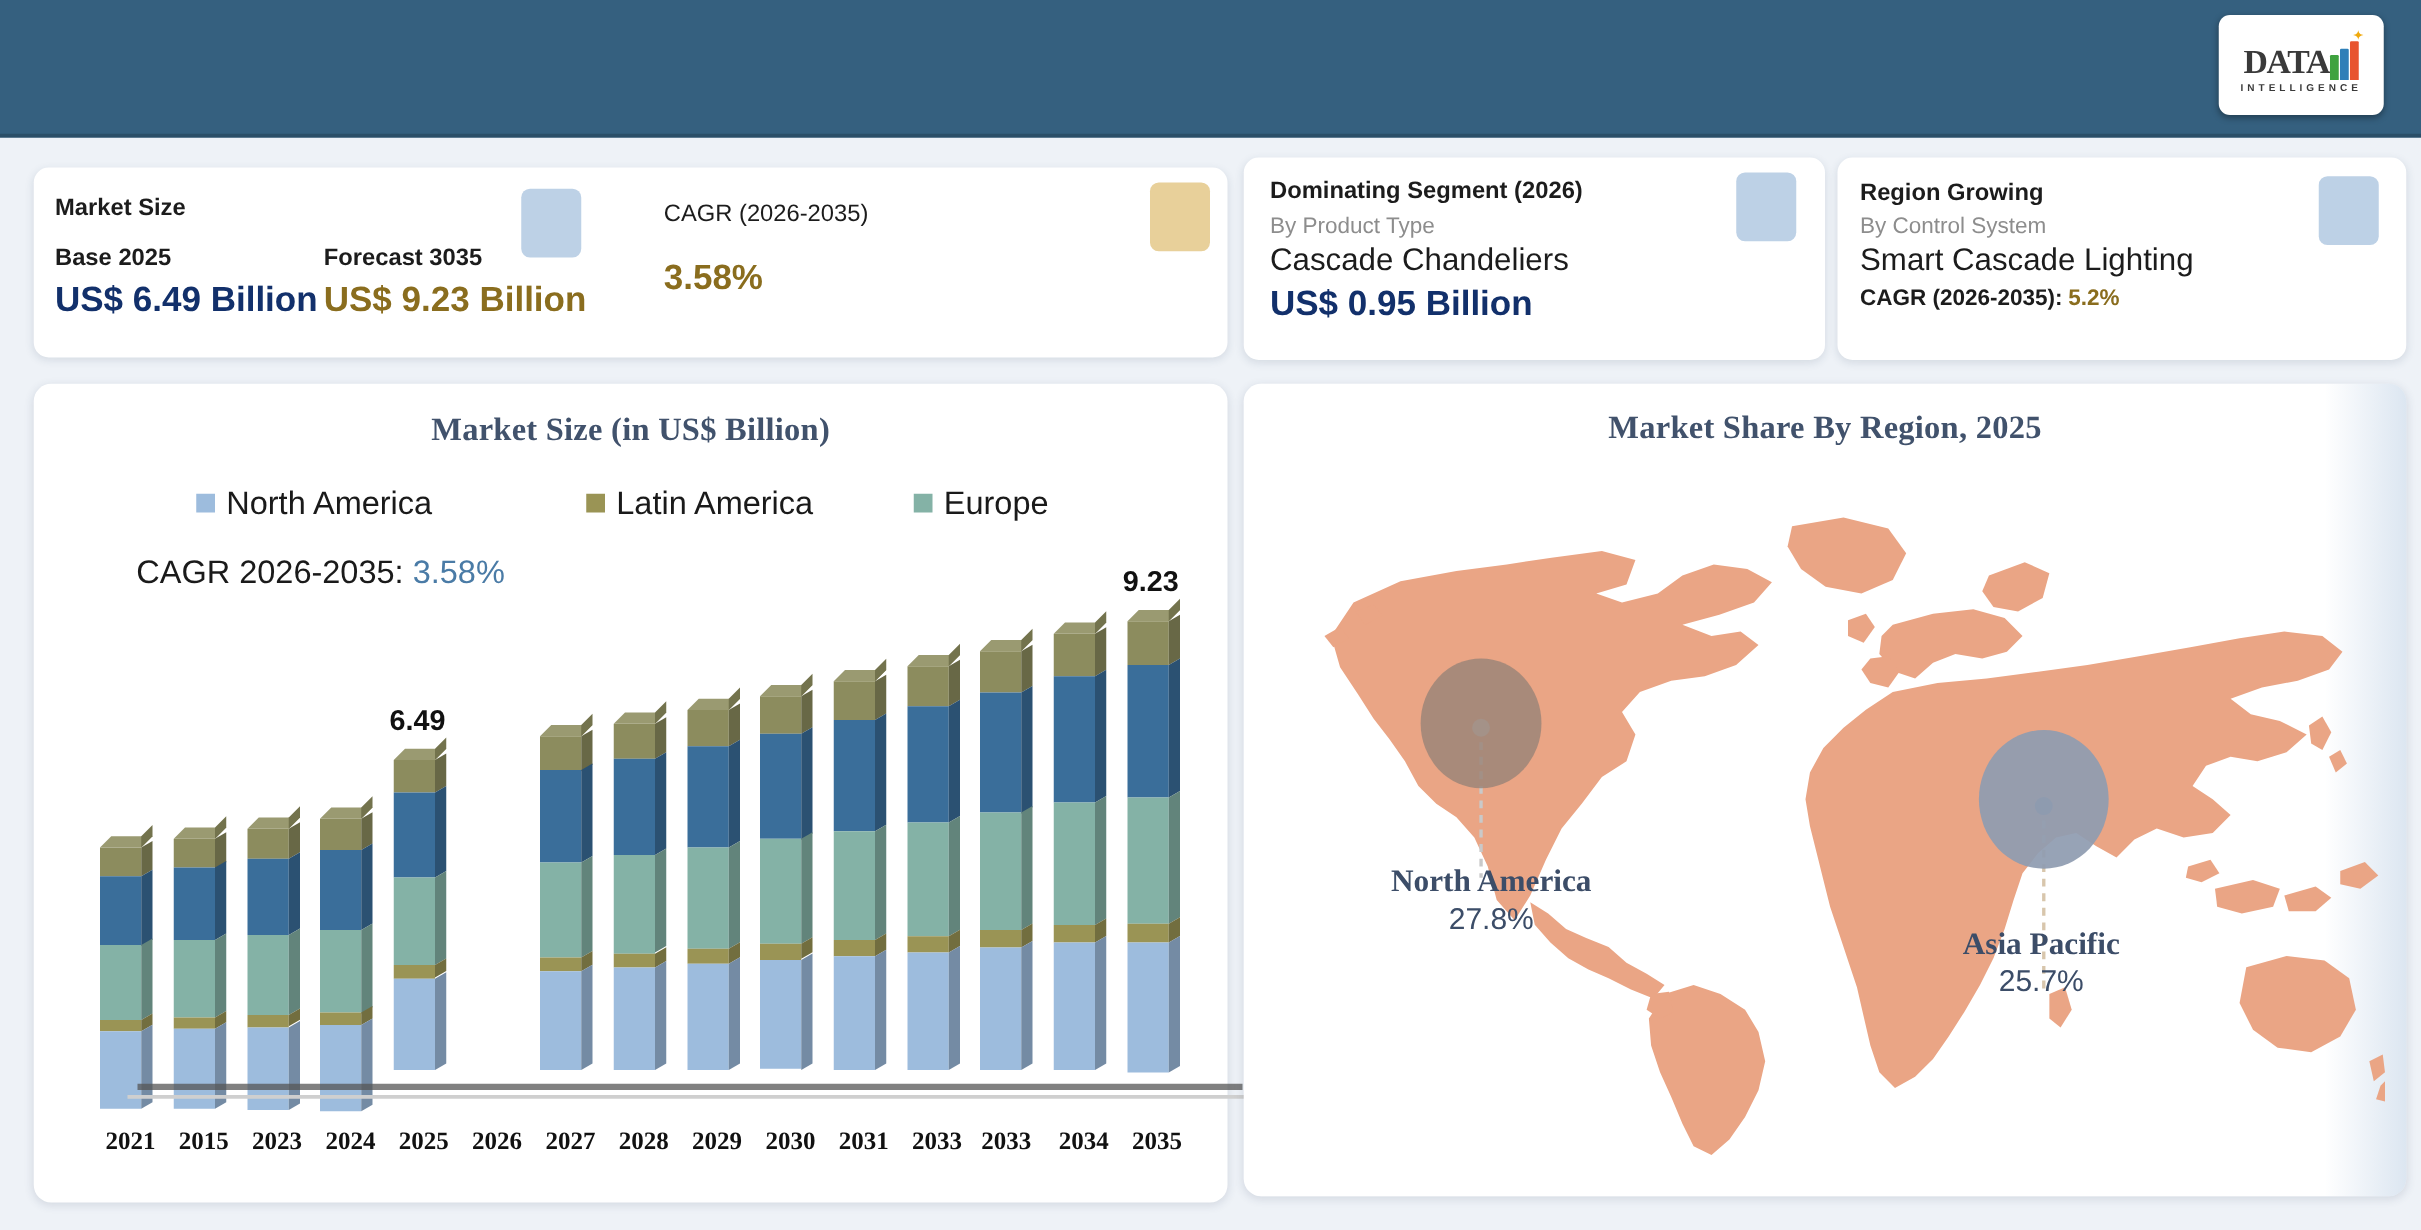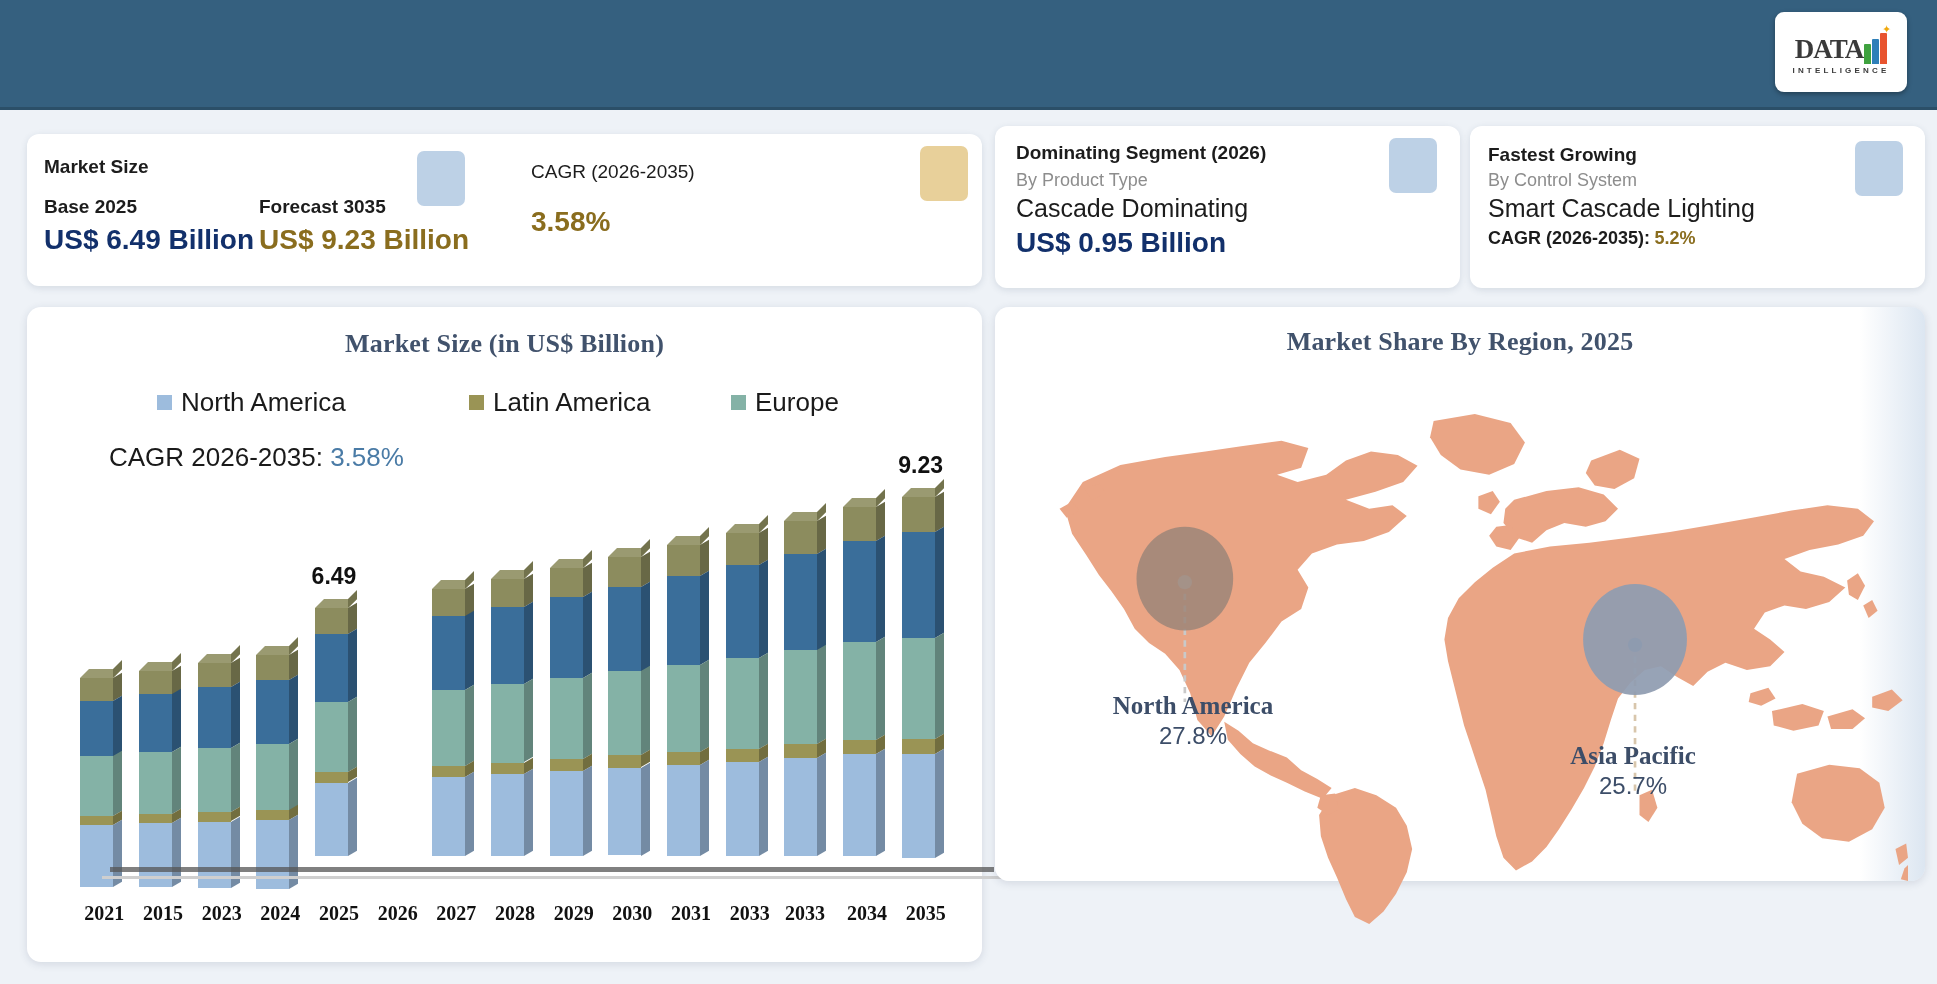--- a/index.html
+++ b/index.html
@@ -66,21 +66,21 @@
   .val-navy { font-size: 28px; font-weight: bold; color: #12306b; white-space: nowrap; }
   .val-gold { font-size: 28px; font-weight: bold; color: #8a6d1e; white-space: nowrap; }
   .tag-label { font-size: 18px; font-weight: bold; color: #1c1c1c; }
 
   
   .panel {
     position: absolute; background: #ffffff; border-radius: 14px;
     box-shadow: 0 2px 8px rgba(40,60,90,.14);
   }
   .panel-chart { left: 27px; top: 307px; width: 955px; height: 655px; }
-  .panel-map   { left: 995px; top: 307px; width: 930px; height: 574px;
+  .panel-map   { left: 995px; top: 307px; width: 930px; height: 650px;
                  background: linear-gradient(90deg,#ffffff 0%,#ffffff 93%,#dce6f1 100%); }
 
   .panel-title {
     position: absolute; left: 0; right: 0; text-align: center;
     font-family: "Liberation Serif", serif;
     font-weight: bold; font-size: 26px; color: #41526c; letter-spacing: .2px;
   }
 
   
   .legend { position: absolute; left: 130px; top: 80px; width: 780px; display: flex; }
@@ -174,27 +174,27 @@
     <div class="val-gold" style="position:absolute; left:232px; top:90px;">US$ 9.23 Billion</div>
 
     <div class="lbl-sm" style="position:absolute; left:504px; top:27px; font-weight:normal;">CAGR (2026-2035)</div>
     <div class="val-gold" style="position:absolute; left:504px; top:72px;">3.58%</div>
   </div>
 
   <div class="card card-mid">
     <div class="kpi-sq sq-blue" style="right:23px; top:12px; width:48px; height:55px;"></div>
     <div class="lbl-sm" style="position:absolute; left:21px; top:16px;">Dominating Segment  (2026)</div>
     <div class="lbl-sub" style="position:absolute; left:21px; top:44px;">By Product Type</div>
-    <div class="lbl-name" style="position:absolute; left:21px; top:68px;">Cascade Dominating</div>
+    <div class="lbl-name" style="position:absolute; left:21px; top:68px;">Cascade Chandeliers</div>
     <div class="val-navy" style="position:absolute; left:21px; top:101px;">US$ 0.95 Billion</div>
   </div>
 
   <div class="card card-right">
     <div class="kpi-sq sq-blue" style="right:22px; top:15px; width:48px; height:55px;"></div>
-    <div class="lbl-sm" style="position:absolute; left:18px; top:18px;">Fastest Growing</div>
+    <div class="lbl-sm" style="position:absolute; left:18px; top:18px;">Region Growing</div>
     <div class="lbl-sub" style="position:absolute; left:18px; top:44px;">By Control System</div>
     <div class="lbl-name" style="position:absolute; left:18px; top:68px;text-align:center;">Smart Cascade Lighting</div>
     <div style="position:absolute; left:18px; top:102px;">
       <span class="tag-label">CAGR (2026-2035):</span>
       <span class="tag-label" style="color:#8a6d1e;">5.2%</span>
     </div>
   </div>
 </div>
 
 <div class="panel panel-chart">

